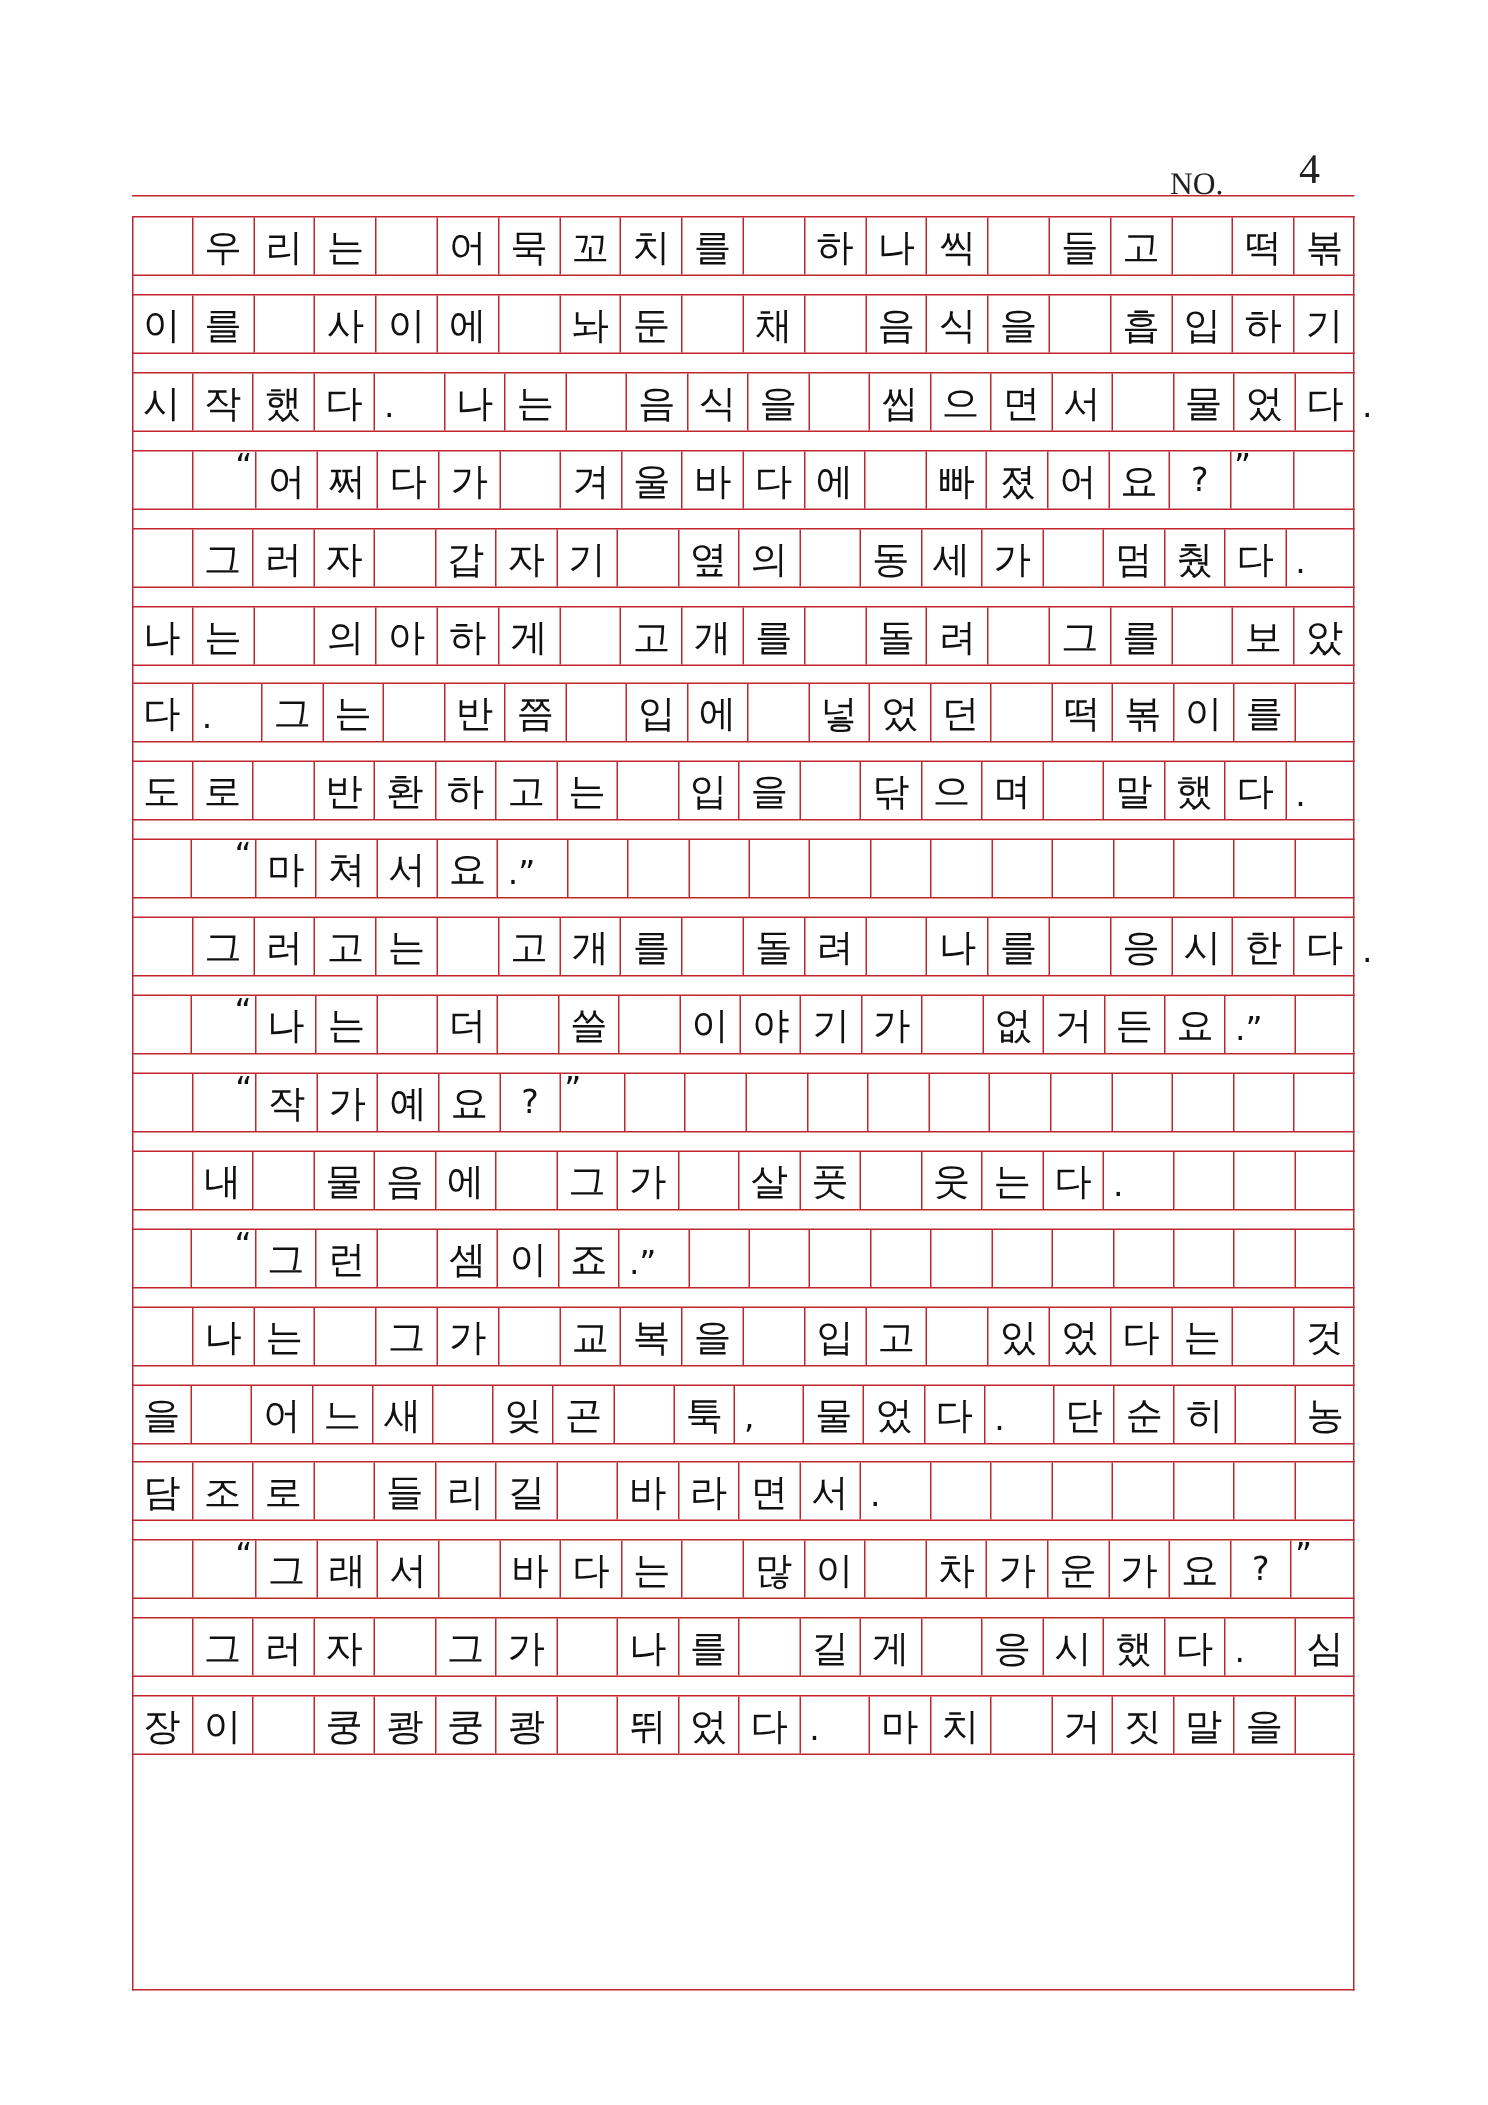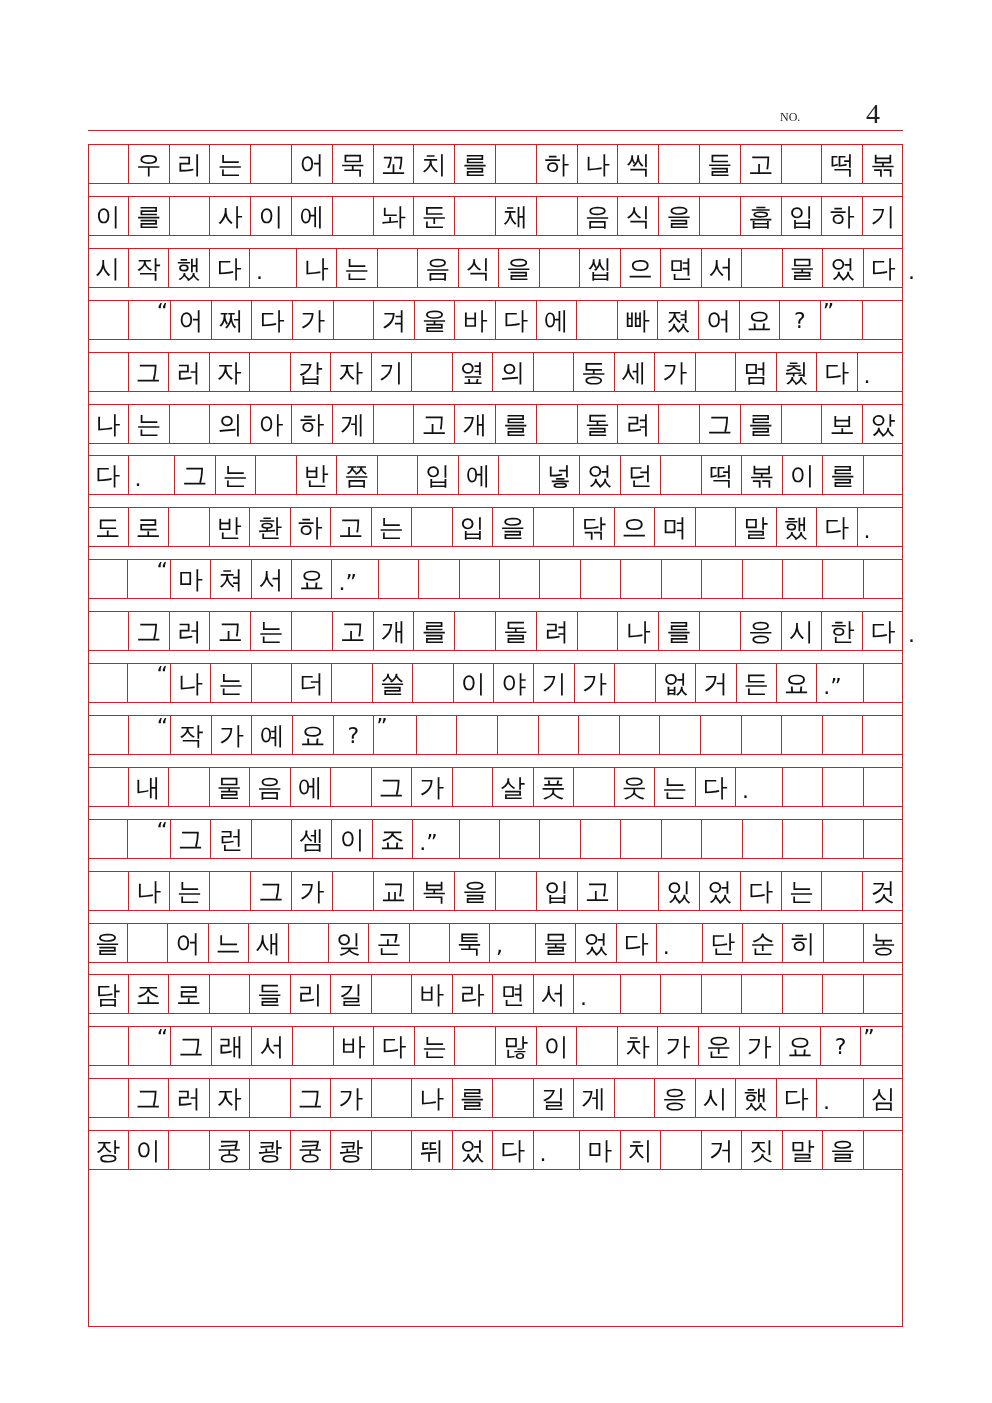--- a/index.html
+++ b/index.html
@@ -1,18 +1,18 @@
 <!DOCTYPE html>
 <html><head>
 <meta charset="utf-8">
 <style>
   html, body { margin:0; padding:0; background:#ffffff; }
   body { width:992px; height:1403px; position:relative; overflow:hidden;
          font-family:"DejaVu Sans", "Liberation Sans", sans-serif; color:#111; }
-  .page-no-label { position:absolute; left:780px; top:110px; font-family:"Liberation Serif", "DejaVu Serif", serif; font-size:12px; color:#222; }
+  .page-no-label { position:absolute; left:780px; top:110px; font-family:"Liberation Serif", "DejaVu Serif", serif; font-size:21px; color:#222; }
   .page-no-value { position:absolute; left:866px; top:98px; font-family:"Liberation Serif", "DejaVu Serif", serif; font-size:28px; color:#222; }
   .header-rule { position:absolute; left:88px; top:130px; width:815px; height:0; border-top:1.5px solid #c0272d; }
   .frame { position:absolute; left:88px; top:144px; width:813px; height:1182px; border:1.5px solid #c0272d; border-top:none; box-sizing:content-box; }
   .row { position:absolute; left:88px; width:815px; height:40px; display:flex;
          border-top:1.5px solid #c0272d; border-bottom:1.5px solid #c0272d; box-sizing:border-box; }
   .cell { position:relative; flex:1 1 0; height:100%; border-left:1px solid #c0272d; box-sizing:border-box;
           font-size:25px; line-height:40px; text-align:center; color:#111; }
   .cell:first-child { border-left:none; }
   .cell.open-q { text-align:right; line-height:22px; font-size:22px; padding-right:2px; }
   .cell.close-q { text-align:left; line-height:22px; font-size:22px; padding-left:2px; }

